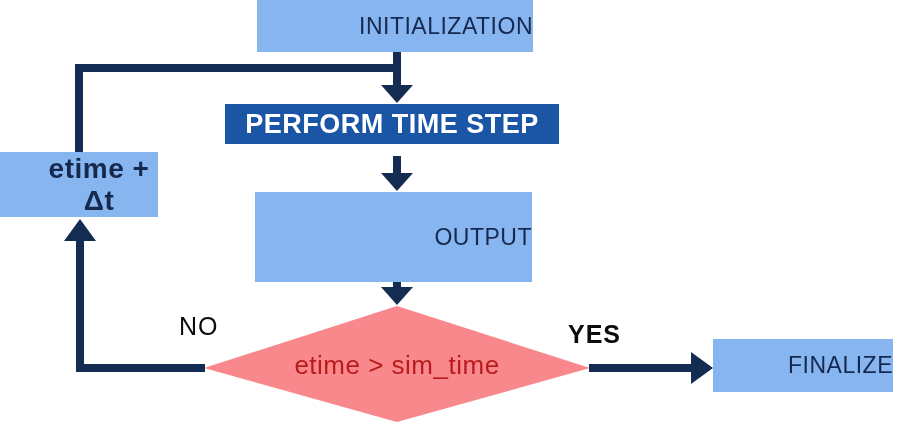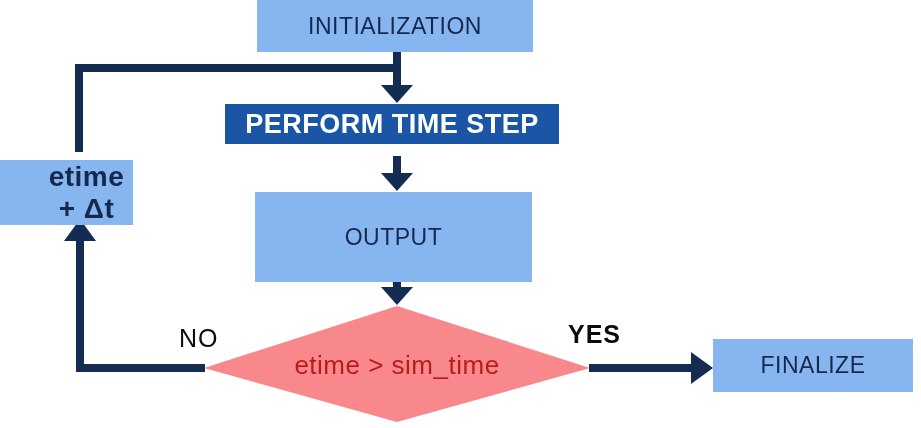--- a/index.html
+++ b/index.html
@@ -29,54 +29,55 @@
     align-items: center;
     justify-content: center;
     text-align: center;
     box-sizing: border-box;
   }
   .box.light {
     background: #87B5F0;
     color: #15294F;
     font-size: 23px;
     letter-spacing: 0.5px;
+    align-items: flex-end;
   }
   .box.dark {
     background: #1B56A6;
     color: #ffffff;
     font-size: 27px;
     font-weight: bold;
     letter-spacing: 0.5px;
   }
   .box.bold-navy {
     font-weight: bold;
     font-size: 28px;
   }
   #node-initialization { left: 257px; top: 0px;   width: 276px; height: 52px; }
   #node-perform        { left: 225px; top: 104px; width: 334px; height: 40px; }
   #node-output         { left: 255px; top: 192px; width: 277px; height: 90px; line-height: 1.42; }
-  #node-finalize       { left: 713px; top: 339px; width: 200px; height: 53px; }
-  #node-etime          { left: 0px;   top: 160px; width: 133px; height: 65px; padding-left: 40px; }
+  #node-finalize       { left: 713px; top: 339px; width: 180px; height: 53px; }
+  #node-etime          { left: 0px;   top: 152px; width: 158px; height: 65px; padding-left: 40px; }
   .diamond-label {
     position: absolute;
     left: 247px;
     top: 350px;
     width: 300px;
     text-align: center;
     font-size: 26px;
     color: #b91c1c;
     letter-spacing: 0.5px;
   }
   .branch-label {
     position: absolute;
     font-size: 25px;
     color: #0b0b0b;
     letter-spacing: 1px;
   }
-  #label-no  { left: 179px; top: 324px; text-align: right; }
+  #label-no  { left: 179px; top: 312px; text-align: right; }
   #label-yes { left: 568px; top: 320px; font-weight: bold; }
   .stroke-line {
     stroke: #152C52;
     stroke-width: 8;
     fill: none;
   }
   .arrow-head {
     fill: #152C52;
     stroke: none;
   }

